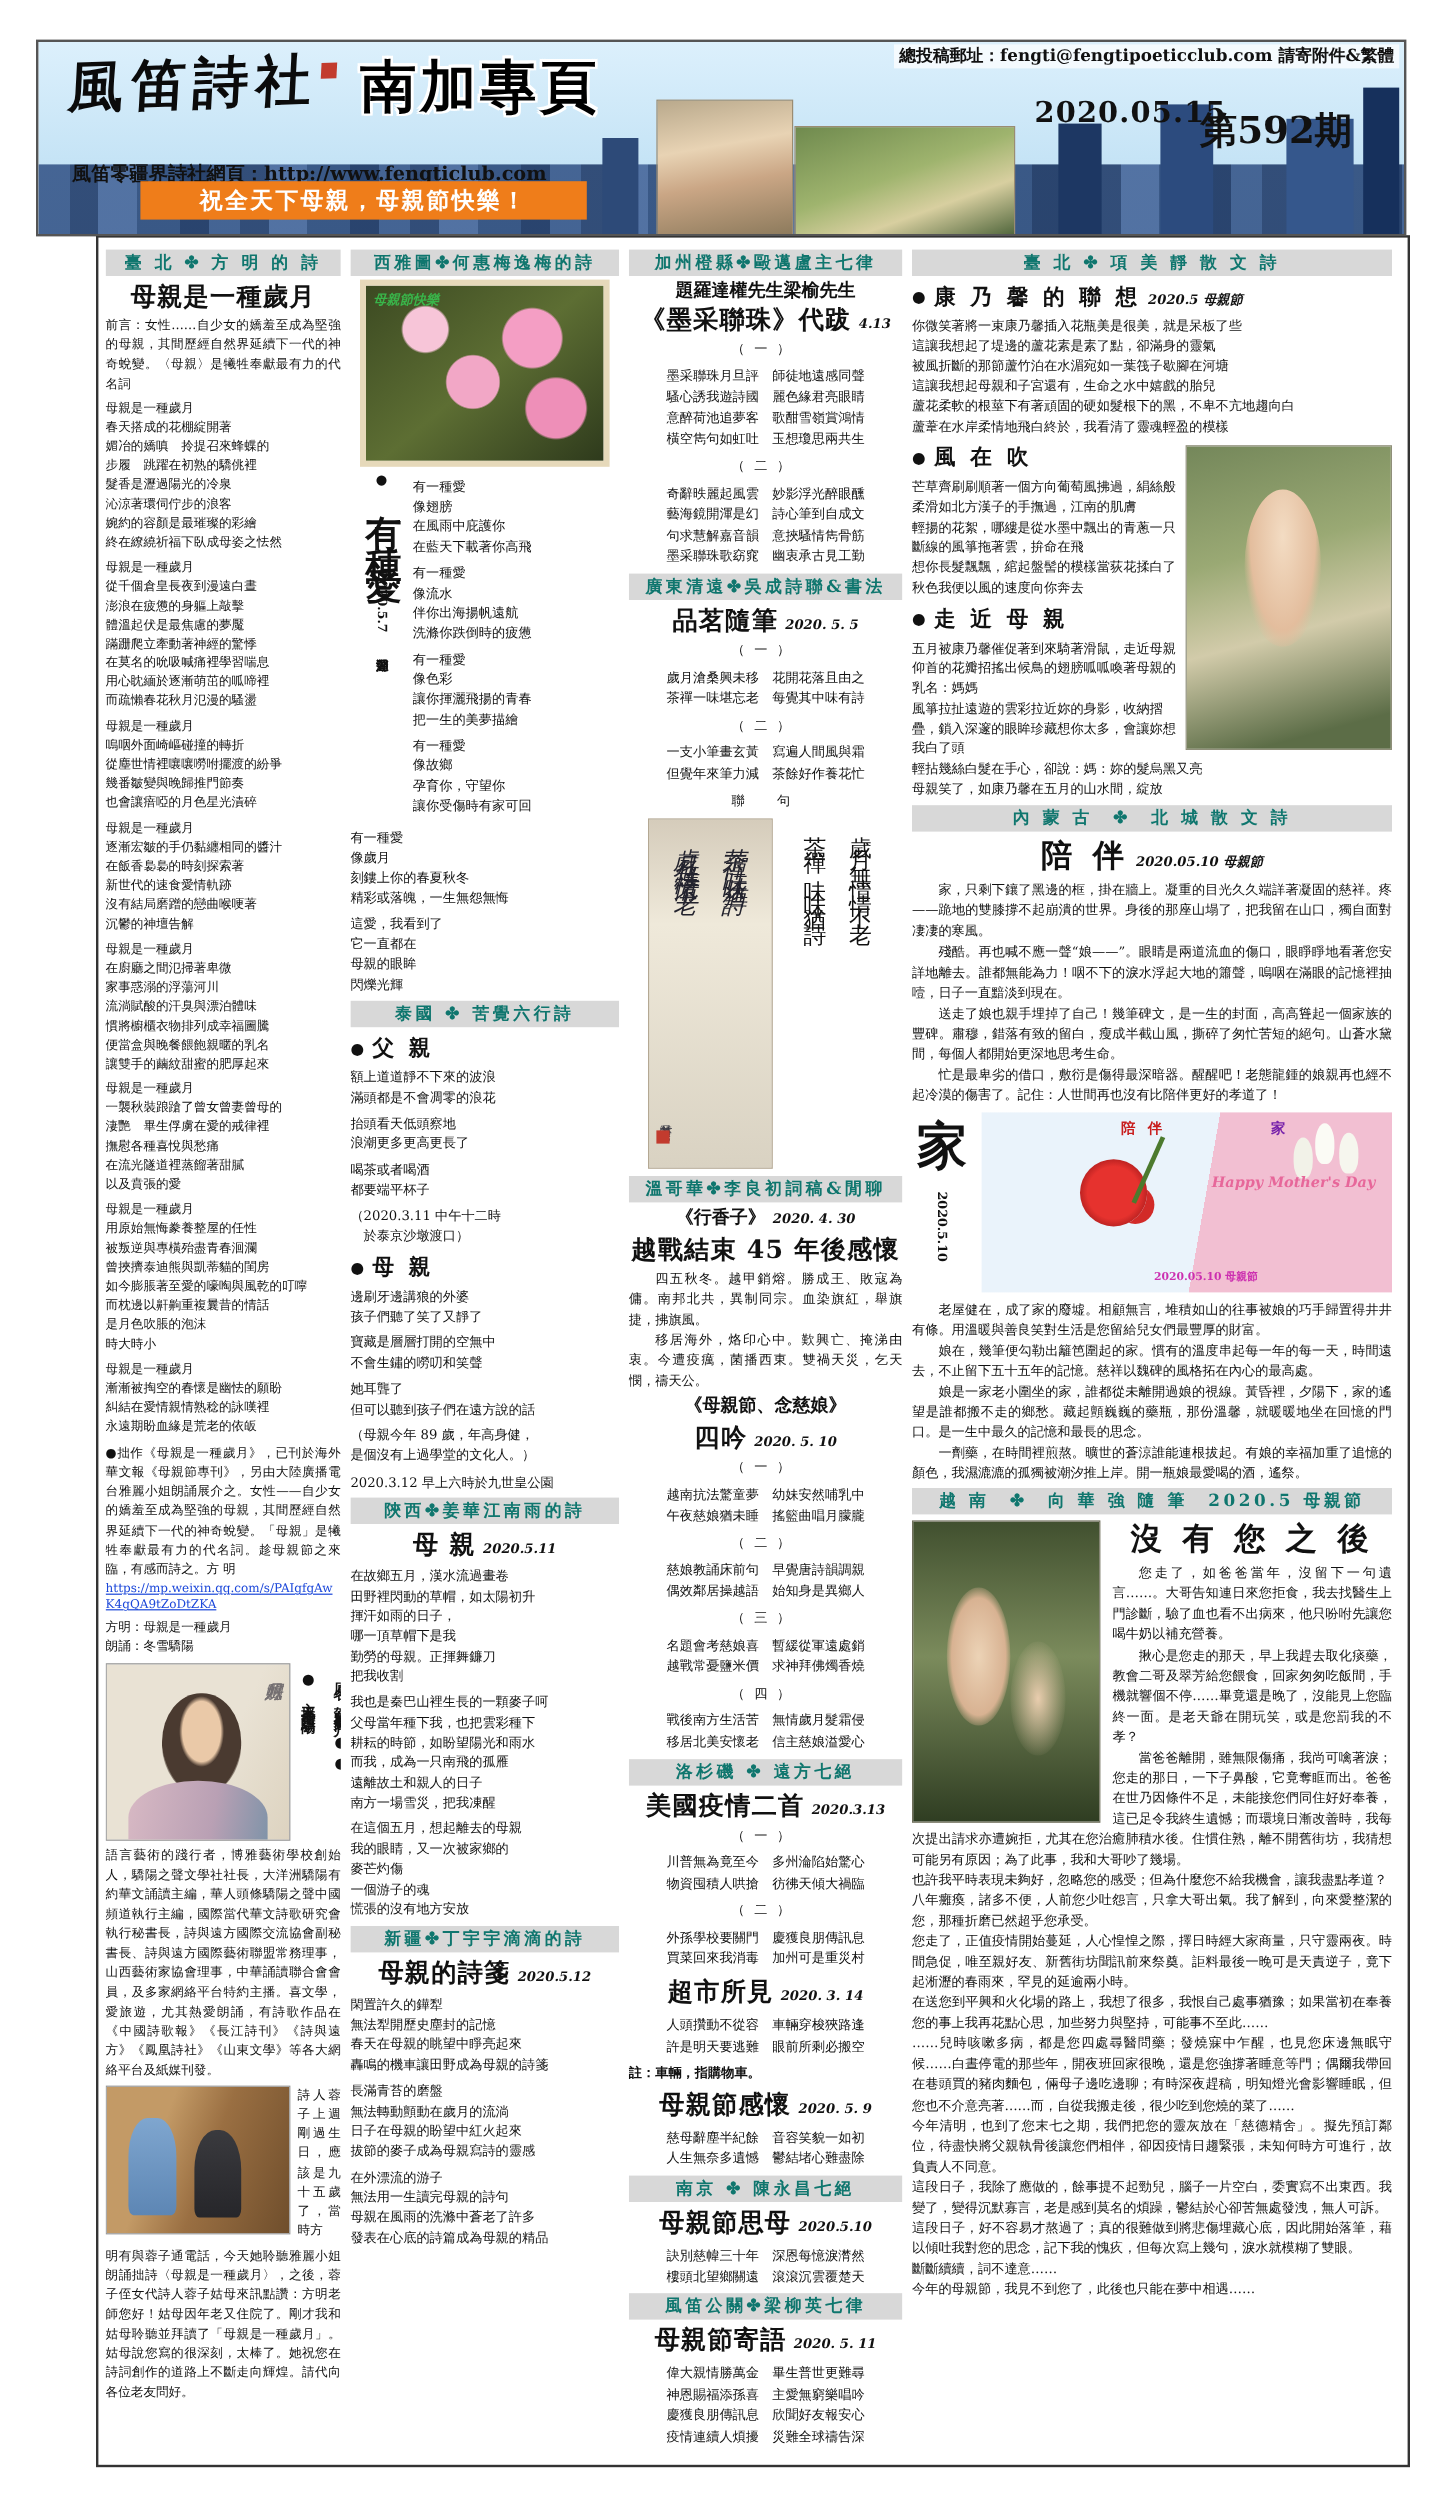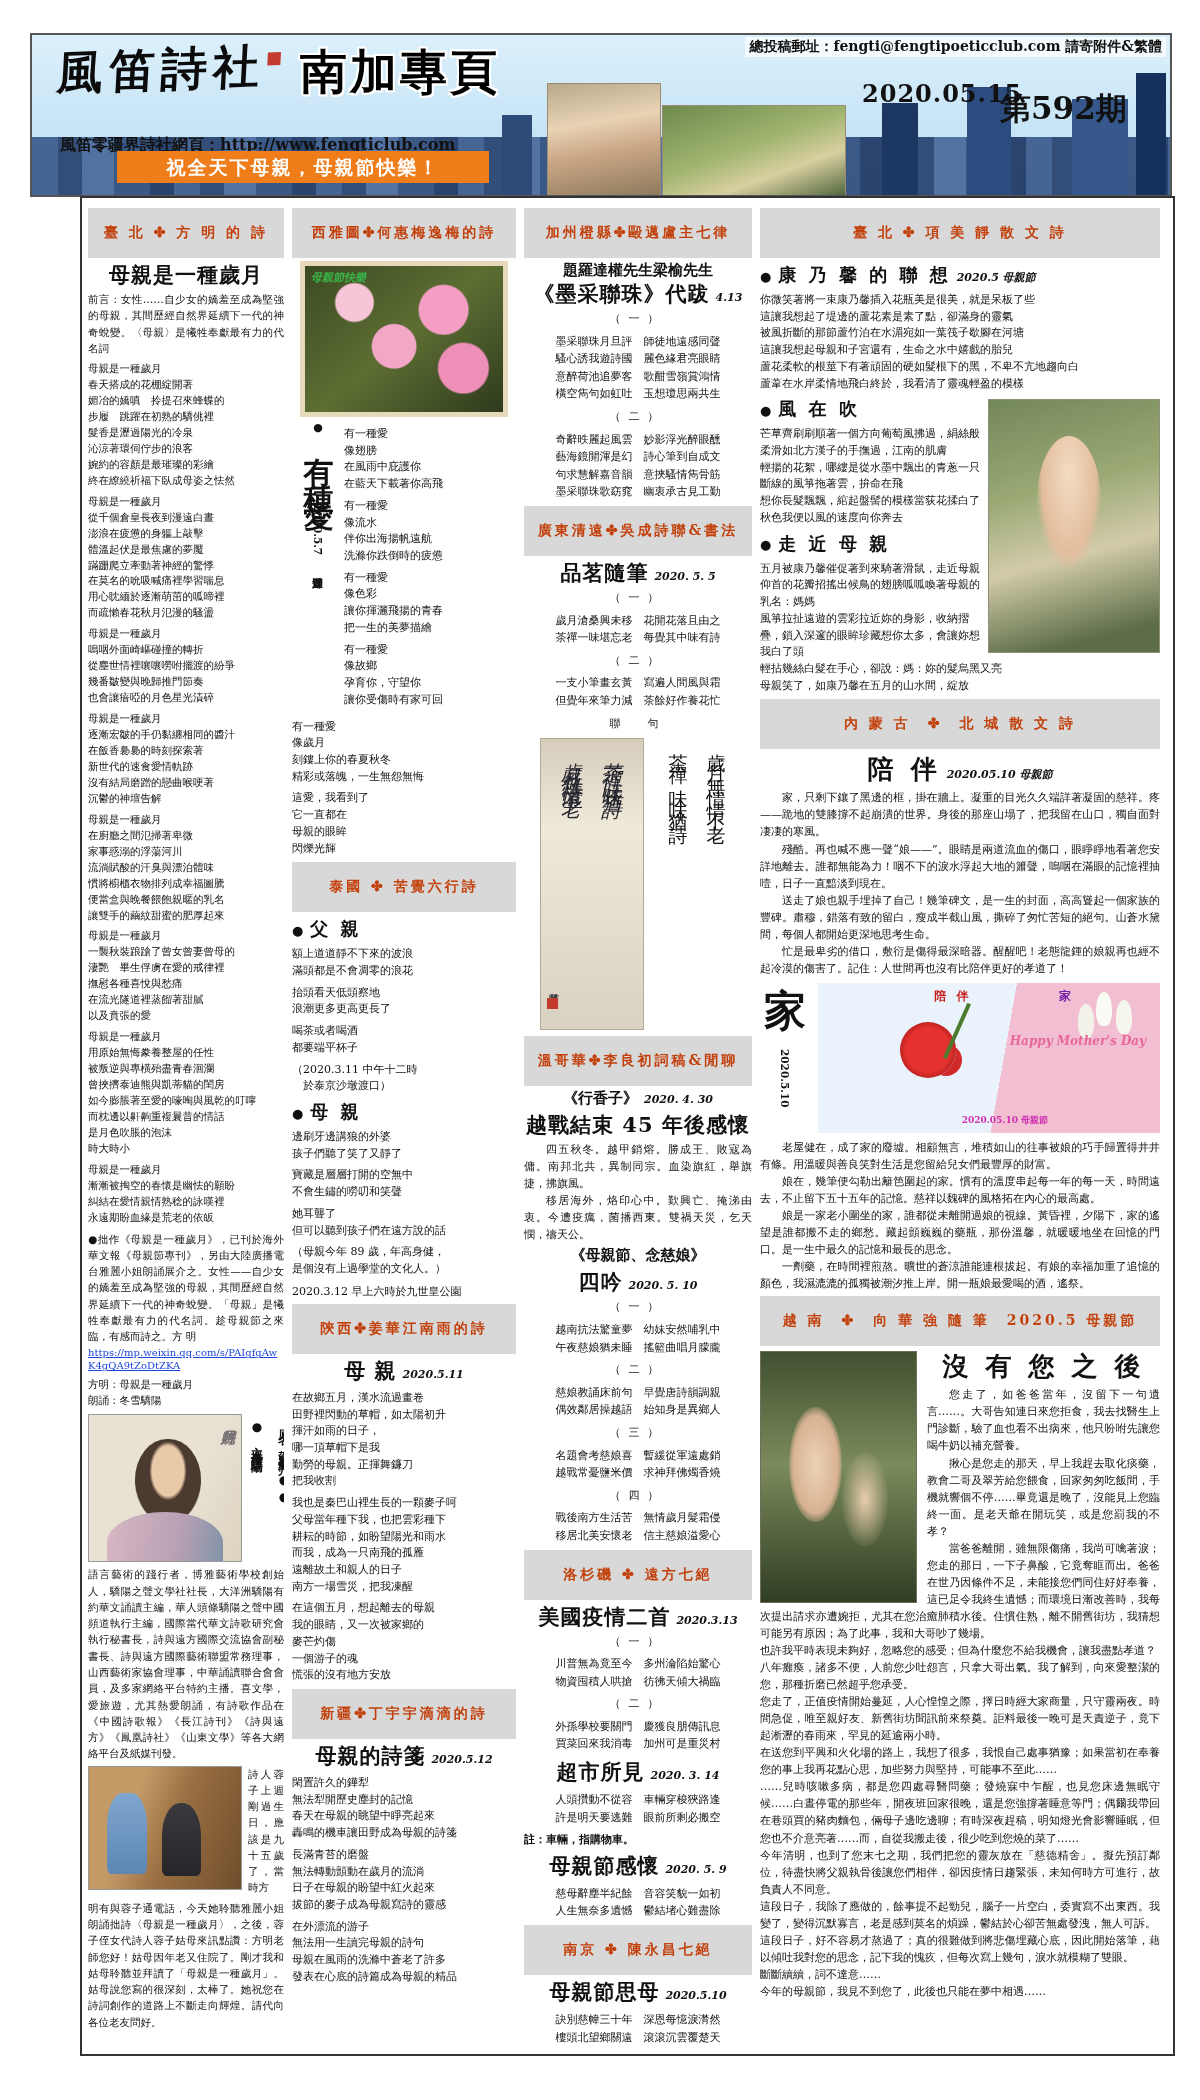--- a/index.html
+++ b/index.html
@@ -23,22 +23,22 @@
     font-size:19px;font-weight:bold;letter-spacing:2px;text-align:center;line-height:32px;}
   .hpaint{position:absolute;border:1px solid #9a8c72;}
   .hp1{left:515px;top:48px;width:112px;height:112px;
     background:linear-gradient(170deg,#b9a98c,#e8d3b4 35%,#caa685 60%,#8c7a5c);}
   .hp2{left:630px;top:70px;width:182px;height:90px;
     background:linear-gradient(160deg,#6f8a4e,#9fb46e 45%,#d8cfa0 70%,#50663c);}
   
   #cols{position:absolute;left:80px;top:196px;width:1095px;height:1860px;border:2px solid #333;
     box-sizing:border-box;display:flex;gap:8px;padding:6px 6px;overflow:hidden;background:#fff;}
   .column{flex:none;overflow:hidden;}
-  .bar{background:#d8d8d8;color:#c2410c;text-align:center;font-weight:bold;font-size:14px;
-    letter-spacing:3px;padding:16px 0;margin:4px 0 3px;}
+  .bar{background:#d8d8d8;color:#0f766e;text-align:center;font-weight:bold;font-size:14px;
+    letter-spacing:3px;padding:2px 0;margin:4px 0 3px;}
   .h{text-align:center;font-weight:bold;margin:3px 0 2px;}
   .h .t1{display:inline;}
   .s1{font-size:21px;letter-spacing:1px;}
   .s2{font-size:15px;}
   .s3{font-size:26px;letter-spacing:4px;}
   .date{font-size:11px;font-weight:bold;font-style:italic;margin-left:6px;letter-spacing:0;white-space:nowrap;}
   .bh{text-align:left;font-weight:bold;font-size:18px;letter-spacing:3px;margin:5px 0 3px;}
   .bh .dot{font-size:13px;vertical-align:middle;margin-right:4px;}
   .stanza{margin:5px 0;}
   .line{line-height:1.52;}

